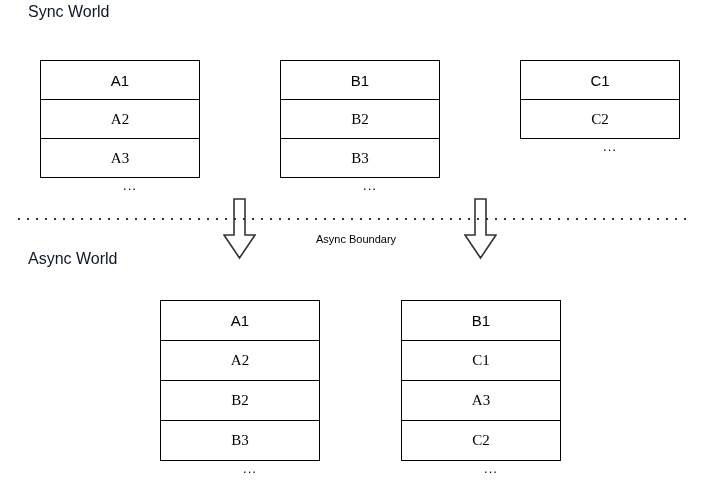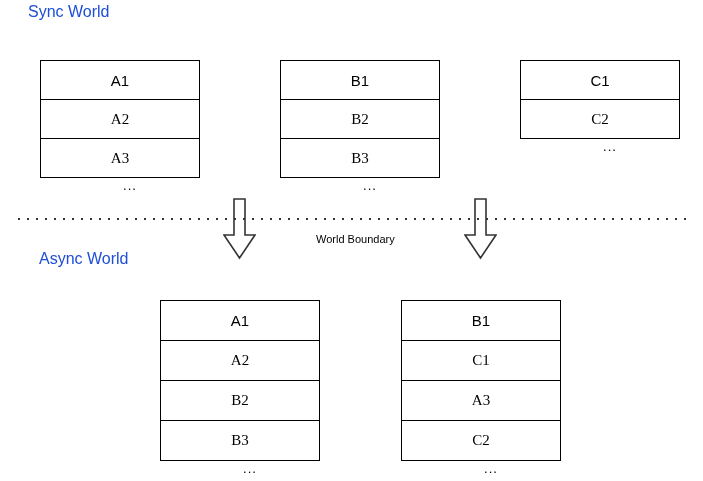--- a/index.html
+++ b/index.html
@@ -13,25 +13,25 @@
     position: relative;
     width: 703px;
     height: 481px;
     background: #ffffff;
     overflow: hidden;
   }
   .section-title {
     position: absolute;
     font-size: 16px;
     font-weight: 500;
-    color: #1d4ed8;
+    color: #0f172a;
     white-space: nowrap;
   }
   .sync-title  { left: 28px; top: 3px; }
-  .async-title { left: 28px; top: 250px; margin-left: 11px; }
+  .async-title { left: 28px; top: 250px; }
 
   .stack {
     position: absolute;
     width: 180px;
   }
   .sync-stack  { top: 60px; }
   .async-stack { top: 300px; }
   .stack-a { left: 40px; }
   .stack-b { left: 280px; }
   .stack-c { left: 520px; }
@@ -121,21 +121,21 @@
 
   <div class="boundary-line"></div>
 
   <svg class="down-arrow arrow-1" viewBox="0 0 33 62">
     <path d="M11 1 H22 V37 H32 L16.5 60 L1 37 H11 Z" fill="none" stroke="#333333" stroke-width="1.6" stroke-linejoin="miter"></path>
   </svg>
   <svg class="down-arrow arrow-2" viewBox="0 0 33 62">
     <path d="M11 1 H22 V37 H32 L16.5 60 L1 37 H11 Z" fill="none" stroke="#333333" stroke-width="1.6" stroke-linejoin="miter"></path>
   </svg>
 
-  <div class="boundary-label">World Boundary</div>
+  <div class="boundary-label">Async Boundary</div>
 
   <div class="section-title async-title">Async World</div>
 
   <div class="stack async-stack async-stack-1">
     <div class="cell">A1</div>
     <div class="cell">A2</div>
     <div class="cell">B2</div>
     <div class="cell">B3</div>
     <div class="ellipsis">...</div>
   </div>

